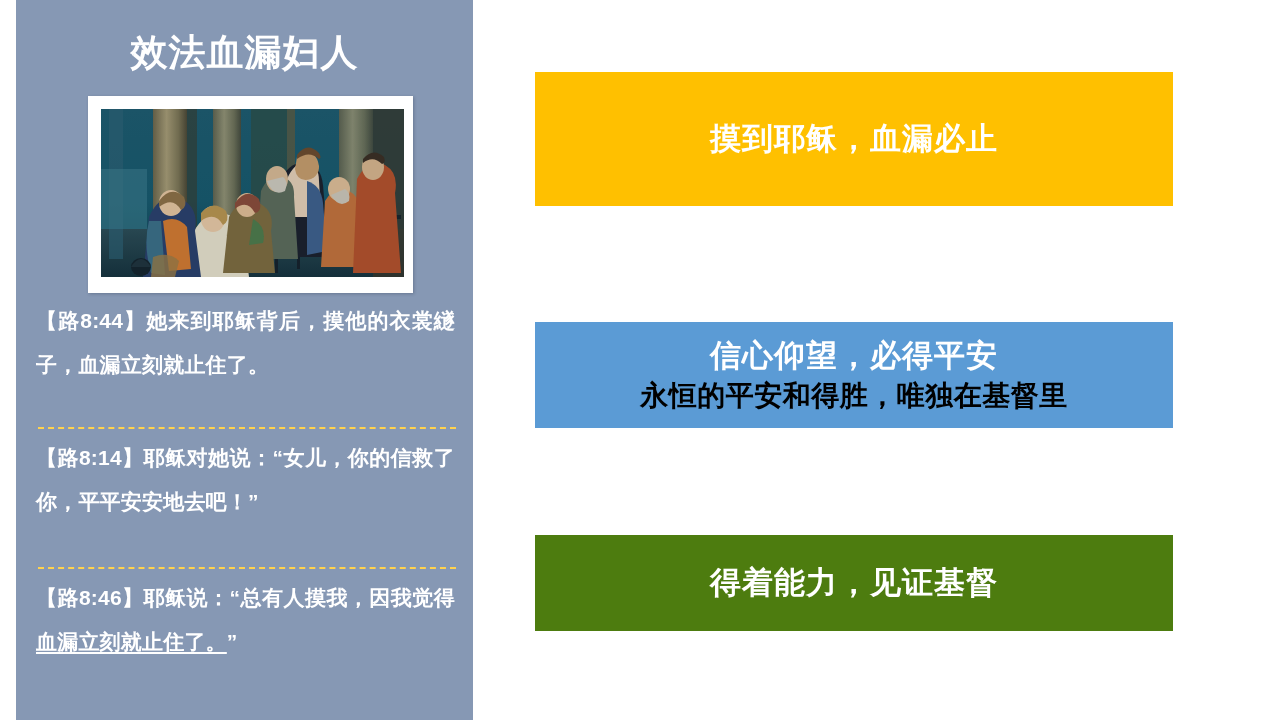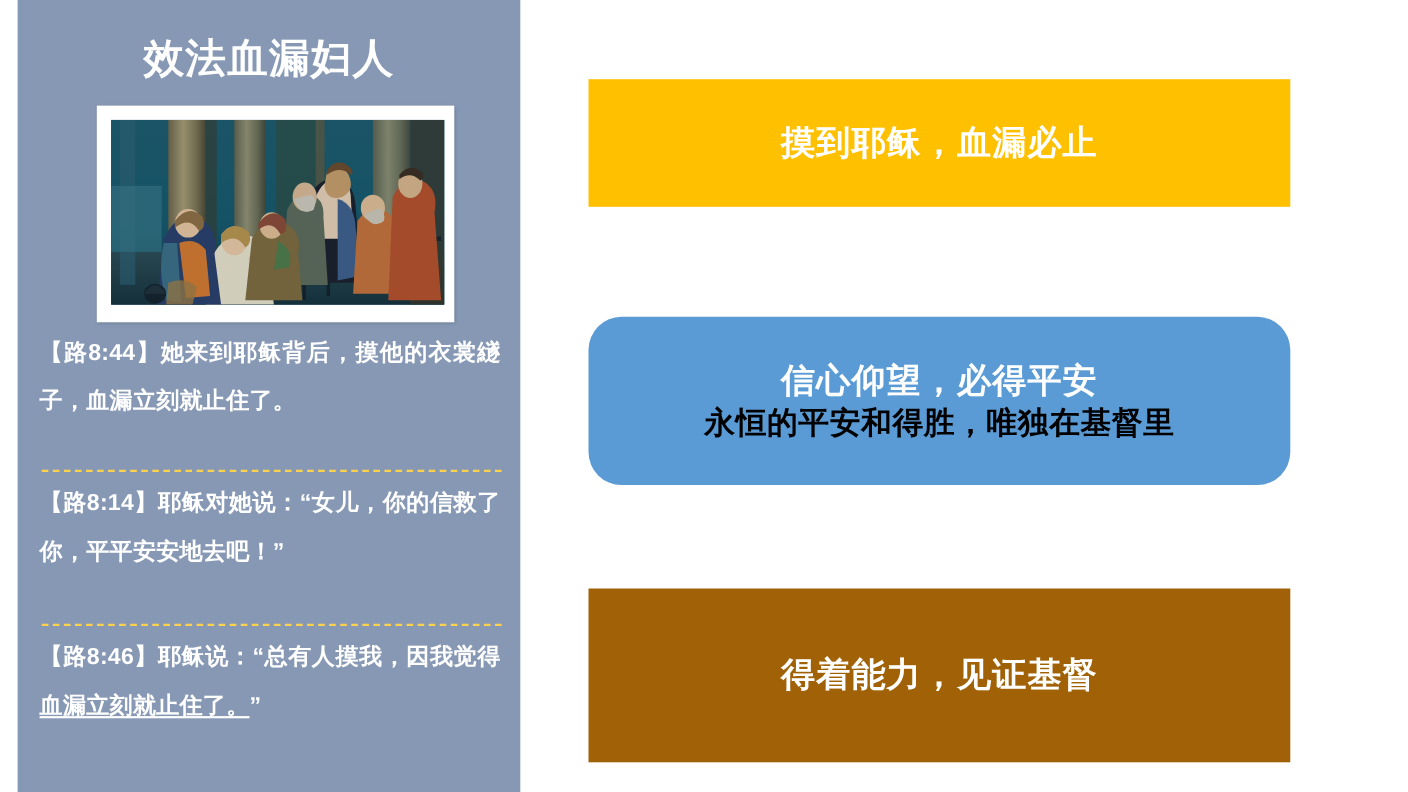--- a/index.html
+++ b/index.html
@@ -109,23 +109,23 @@
   .panel {
     position: absolute;
     left: 535px;
     width: 638px;
     box-sizing: border-box;
     display: flex;
     flex-direction: column;
     align-items: center;
     justify-content: center;
   }
-  .panel.p1 { top: 72px;  height: 116px; background: #ffc000; }
-  .panel.p2 { top: 288px; height: 153px; background: #5b9bd5; border-radius: 30px; }
-  .panel.p3 { top: 535px; height: 158px; background: #a16207; }
+  .panel.p1 { top: 72px;  height: 134px; background: #ffc000; }
+  .panel.p2 { top: 322px; height: 106px; background: #5b9bd5; }
+  .panel.p3 { top: 535px; height: 96px; background: #4d7c0f; }
 
   .panel-heading {
     color: #ffffff;
     font-size: 31px;
     font-weight: bold;
     line-height: 1.18;
     letter-spacing: 1px;
     white-space: nowrap;
   }
   .panel-sub {

